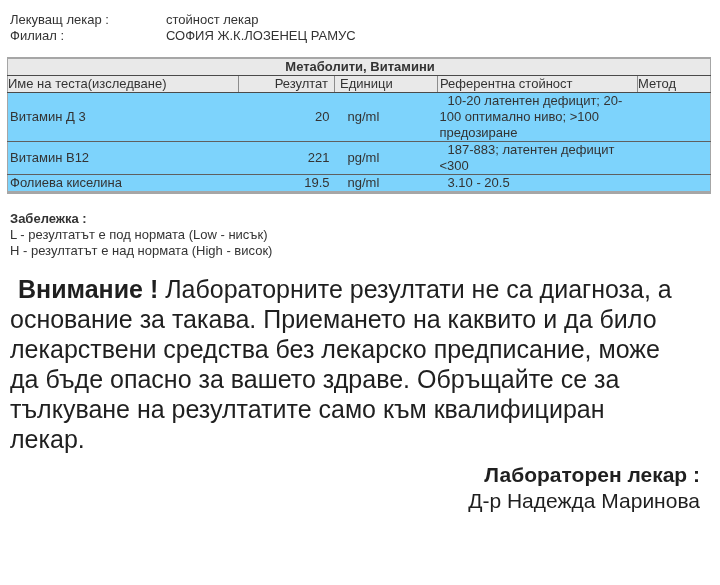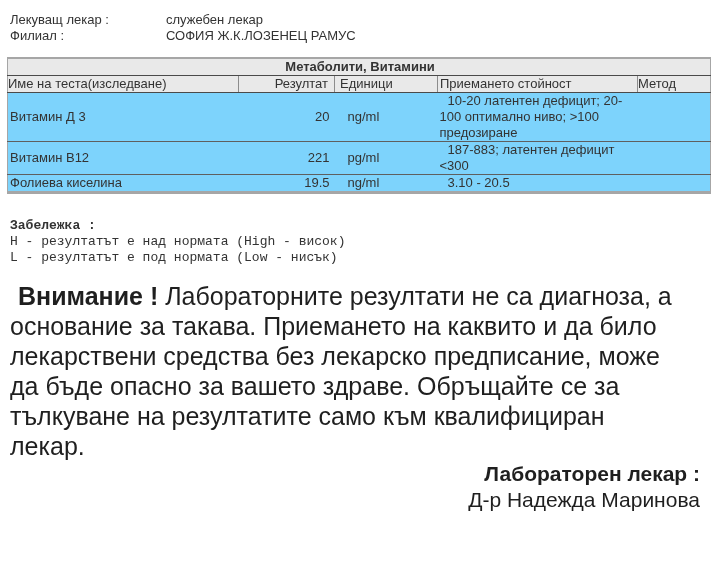--- a/index.html
+++ b/index.html
@@ -67,52 +67,52 @@
     padding:0;
     vertical-align:middle;
     background:#7dd3fc;
   }
   tr.data-row td.c-name{padding-left:2px;}
   tr.data-row td.c-result{text-align:right;padding-right:5px;}
   tr.data-row td.c-units{padding-left:13px;}
   tr.data-row td.c-ref{padding-left:2px;padding-right:6px;text-indent:8px;}
 
   
-  .notes{margin:24px 0 0 10px;font-size:13px;line-height:16px;font-family:Liberation Mono, monospace;}
+  .notes{margin:17px 0 0 10px;font-size:13px;line-height:16px;}
   .notes-title{font-weight:bold;}
 
   
   .warning{
     margin:15px 0 0 10px;
     width:665px;
     font-size:25px;
     line-height:30px;
     color:var(--warn_text);
   }
   .warning-lead{font-weight:bold;margin-left:8px;}
 
   
   .signature{
-    margin-top:0;
+    margin-top:8px;
     padding-right:20px;
     text-align:right;
     font-size:21px;
     line-height:26px;
     color:var(--warn_text);
   }
   .sig-title{font-weight:bold;}
 </style>
 </head>
 <body>
 
 <div class="page">
 
   <div class="meta">
     <div class="meta-row">
-      <span class="meta-label">Лекуващ лекар :</span><span class="meta-value">служебен лекар</span>
+      <span class="meta-label">Лекуващ лекар :</span><span class="meta-value">стойност лекар</span>
     </div>
     <div class="meta-row">
       <span class="meta-label">Филиал :</span><span class="meta-value">СОФИЯ Ж.К.ЛОЗЕНЕЦ РАМУС</span>
     </div>
   </div>
 
   <table class="results">
     <colgroup>
       <col style="width:231px">
         <col style="width:96px">
@@ -121,21 +121,21 @@
         <col style="width:73px">
     </colgroup>
     <tbody>
       <tr class="title-row">
         <td colspan="5">Метаболити, Витамини</td>
       </tr>
       <tr class="head-row">
         <th class="c-name">Име на теста(изследване)</th>
         <th class="c-result">Резултат</th>
         <th class="c-units">Единици</th>
-        <th class="c-ref">Приемането стойност</th>
+        <th class="c-ref">Референтна стойност</th>
         <th class="c-method">Метод</th>
       </tr>
       <tr class="data-row">
         <td class="c-name">Витамин Д 3</td>
         <td class="c-result">20</td>
         <td class="c-units">ng/ml</td>
         <td class="c-ref">10-20 латентен дефицит; 20-100 оптимално ниво; &gt;100 предозиране</td>
         <td class="c-method"></td>
       </tr>
       <tr class="data-row">
@@ -150,22 +150,22 @@
         <td class="c-result">19.5</td>
         <td class="c-units">ng/ml</td>
         <td class="c-ref">3.10 - 20.5</td>
         <td class="c-method"></td>
       </tr>
     </tbody>
   </table>
 
   <div class="notes">
     <div class="notes-title">Забележка :</div>
+    <div class="note-line">L - резултатът е под нормата (Low - нисък)</div>
     <div class="note-line">H - резултатът е над нормата (High - висок)</div>
-    <div class="note-line">L - резултатът е под нормата (Low - нисък)</div>
   </div>
 
   <div class="warning">
     <span class="warning-lead">Внимание !</span><span> Лабораторните резултати не са диагноза, а основание за такава. Приемането на каквито и да било лекарствени средства без лекарско предписание, може да бъде опасно за вашето здраве. Обръщайте се за тълкуване на резултатите само към квалифициран лекар.</span>
   </div>
 
   <div class="signature">
     <div class="sig-title">Лабораторен лекар :</div>
     <div class="sig-name">Д-р Надежда Маринова</div>
   </div>

